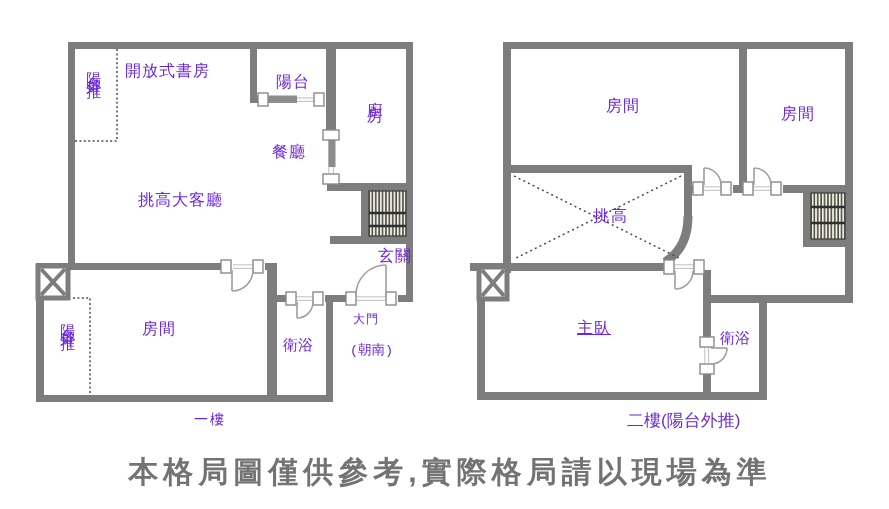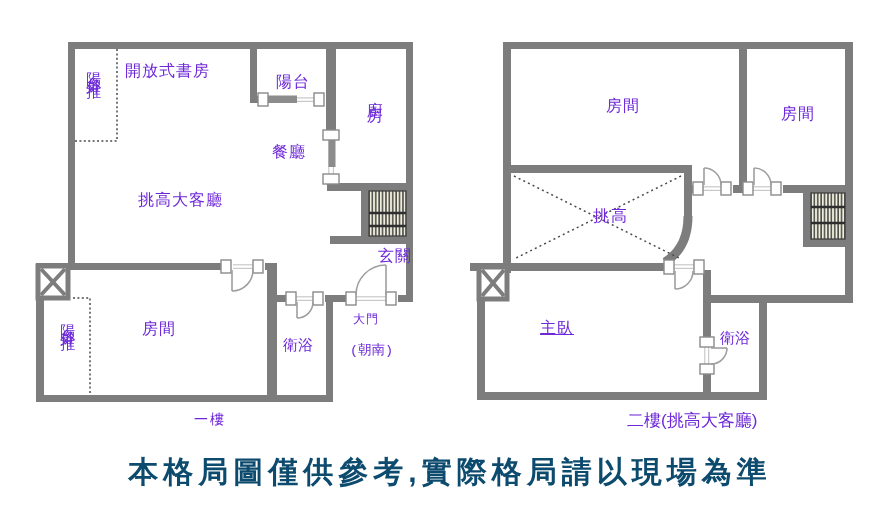--- a/index.html
+++ b/index.html
@@ -3,21 +3,21 @@
 <meta charset="utf-8">
 <style>
   html,body{margin:0;padding:0;background:#ffffff;}
   #stage{position:relative;width:889px;height:509px;background:#ffffff;overflow:hidden;
          font-family:"Liberation Sans","DejaVu Sans",sans-serif;color:#141414;}
   #plan-svg{position:absolute;left:0;top:0;}
   .lbl{position:absolute;line-height:1.05;white-space:nowrap;color:#6d28d9;}
   .vtext{writing-mode:vertical-rl;text-orientation:upright;}
   .cap{letter-spacing:2px;}
   #disclaimer{position:absolute;left:450px;top:452px;transform:translateX(-50%);
-              font-size:30px;font-weight:700;letter-spacing:5px;white-space:nowrap;color:#0c4a6e;}
+              font-size:30px;font-weight:700;letter-spacing:5px;white-space:nowrap;color:#737373;}
 </style>
 </head>
 <body>
 
 <div id="stage">
 
   <svg id="plan-svg" width="889" height="509" viewBox="0 0 889 509" xmlns="http://www.w3.org/2000/svg">
     <defs>
       <pattern id="st" width="3.4" height="6" patternUnits="userSpaceOnUse">
         <rect width="3.4" height="6" fill="#efeedd"></rect>
@@ -189,18 +189,18 @@
   <div class="lbl" style="left:142px;top:321px;font-size:16px;letter-spacing:1px;">房間</div>
   <div class="lbl" style="left:283px;top:337px;font-size:15px;">衛浴</div>
   <div class="lbl" style="left:353px;top:313px;font-size:12px;letter-spacing:1px;">大門</div>
   <div class="lbl" style="left:350px;top:344px;font-size:13.5px;font-family:Liberation Mono, monospace;">(朝南)</div>
   <div class="lbl vtext" style="left:60px;top:312px;font-size:15px;letter-spacing:4px;">陽台外推</div>
   <div class="lbl cap" style="left:194px;top:412px;font-size:14px;">一樓</div>
 
   <div class="lbl" style="left:606px;top:98px;font-size:16px;letter-spacing:1px;">房間</div>
   <div class="lbl" style="left:781px;top:106px;font-size:16px;letter-spacing:1px;">房間</div>
   <div class="lbl" style="left:573px;top:208px;font-size:16px;letter-spacing:2px;margin-left:20px;">挑高</div>
-  <div class="lbl" style="left:540px;top:320px;font-size:16px;letter-spacing:1px;text-decoration:underline;">主臥</div>
+  <div class="lbl" style="left:577px;top:320px;font-size:16px;letter-spacing:1px;text-decoration:underline;">主臥</div>
   <div class="lbl" style="left:720px;top:330px;font-size:15px;">衛浴</div>
-  <div class="lbl" style="left:627px;top:412px;font-size:17px;">二樓(挑高大客廳)</div>
+  <div class="lbl" style="left:627px;top:412px;font-size:17px;">二樓(陽台外推)</div>
 
   <div id="disclaimer">本格局圖僅供參考,實際格局請以現場為準</div>
 </div>
 
 </body></html>

